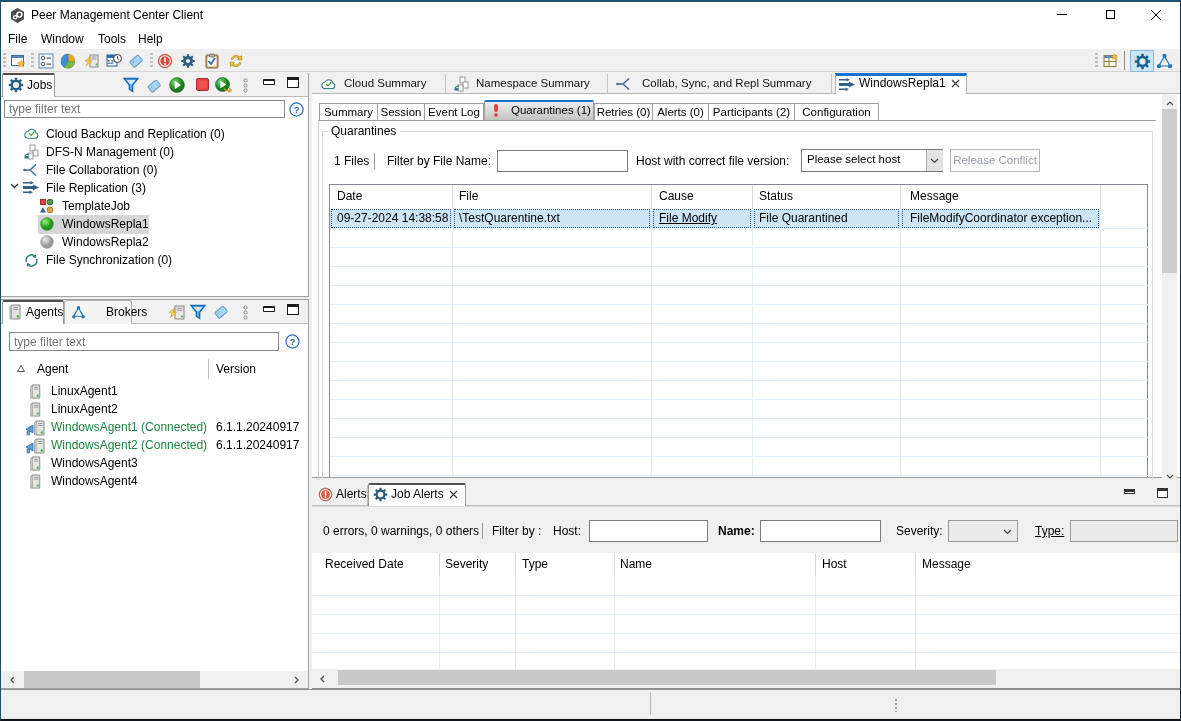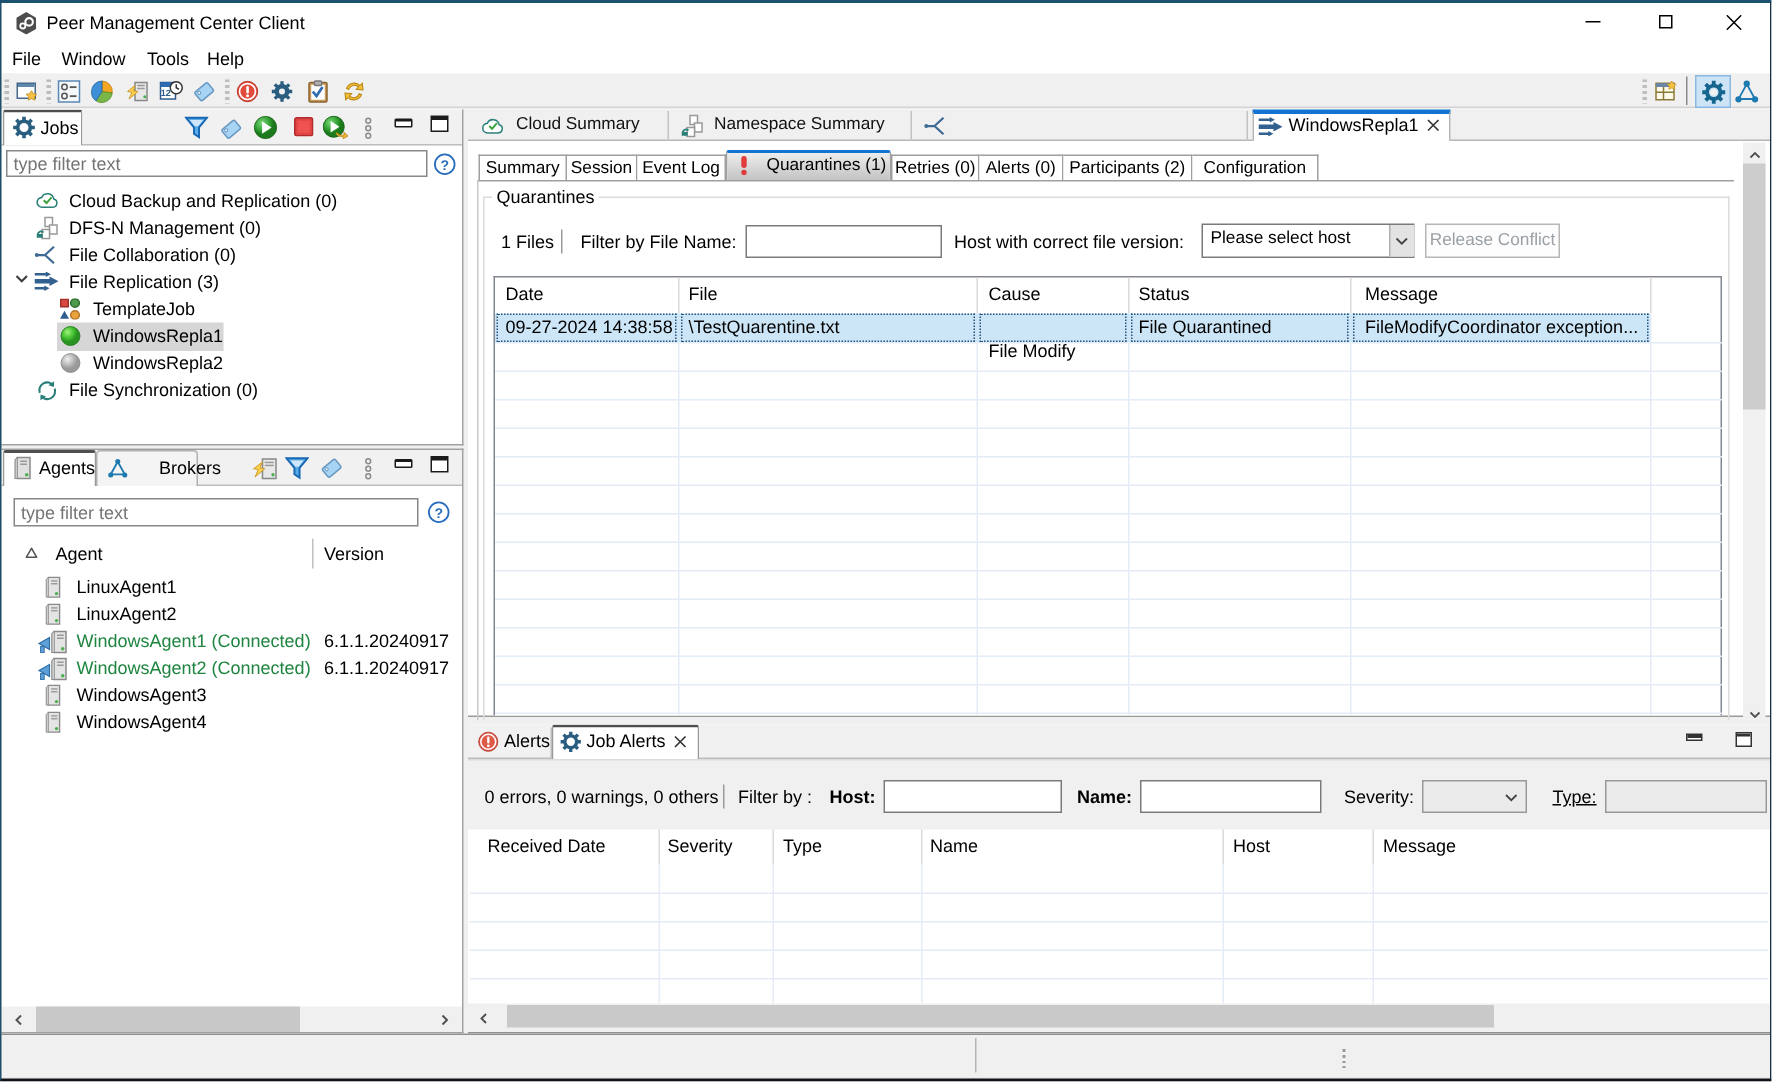--- a/index.html
+++ b/index.html
@@ -443,20 +443,21 @@
     <rect x="9" y="6" width="5" height="6" fill="#fff" stroke="#999"></rect>
     <rect x="4" y="9" width="5" height="6" fill="#fff" stroke="#999"></rect>
     <path d="M1 12 q2-3 4-1" stroke="#2a8078" fill="none" stroke-width="1.2"></path>
     <rect x="0.5" y="12" width="4" height="2.5" fill="#2a8078"></rect>
   </svg>
   <div class="abs" style="left:164px;top:0;height:21px;line-height:21px;color:#111;font-size:11.5px;">Namespace Summary</div>
   <svg class="abs" style="left:304px;top:4px;width:16px;height:14px;" viewBox="0 0 16 14">
     <path d="M1 7 H7 M7 7 L13 1.5 M7 7 L13 12.5" stroke="#3e6a96" stroke-width="1.5" fill="none"></path>
     <circle cx="1.5" cy="7" r="1.3" fill="#3e6a96"></circle>
   </svg>
+  <div class="abs" style="left:330px;top:0;height:21px;line-height:21px;color:#111;font-size:11.5px;">Collab, Sync, and Repl Summary</div>
 
   <div class="abs" style="left:523px;top:0px;width:132px;height:21px;background:#fff;border-left:1px solid #b6b6b6;border-right:1px solid #b6b6b6;border-top:3px solid #1273d2;"></div>
   <svg class="abs" style="left:527px;top:5px;width:17px;height:13px;" viewBox="0 0 17 13">
     <g fill="#33618f">
       <path d="M0 1 H7.5 V0 L11 1.8 L7.5 3.6 V2.6 H0 z"></path>
       <path d="M0 5 H10 V3.4 L16 6.5 L10 9.6 V8 H0 z"></path>
       <path d="M0 10.4 H6.5 V9.4 L10 11.2 L6.5 13 V12 H0 z"></path>
     </g>
   </svg>
   <div class="abs" style="left:547px;top:0;height:21px;line-height:21px;">WindowsRepla1</div>
@@ -535,21 +536,21 @@
     <div class="abs" style="left:18px;top:402px;width:818px;height:1px;background:#e4ecf7;"></div>
 
     <div class="abs" style="left:18px;top:136px;width:770px;height:19px;background:#cde6f7;"></div>
     <div class="abs" style="left:19px;top:136px;width:120px;height:19px;outline:1px dotted #26547c;outline-offset:-1px;"></div>
     <div class="abs" style="left:142px;top:136px;width:196px;height:19px;outline:1px dotted #26547c;outline-offset:-1px;"></div>
     <div class="abs" style="left:341px;top:136px;width:98px;height:19px;outline:1px dotted #26547c;outline-offset:-1px;"></div>
     <div class="abs" style="left:442px;top:136px;width:145px;height:19px;outline:1px dotted #26547c;outline-offset:-1px;"></div>
     <div class="abs" style="left:590px;top:136px;width:197px;height:19px;outline:1px dotted #26547c;outline-offset:-1px;"></div>
     <div class="abs" style="left:25px;top:136px;height:19px;line-height:19px;">09-27-2024 14:38:58</div>
     <div class="abs" style="left:147px;top:136px;height:19px;line-height:19px;">\TestQuarentine.txt</div>
-    <div class="abs" style="left:347px;top:152px;height:19px;line-height:19px;">File Modify</div>
+    <div class="abs" style="left:347px;top:136px;height:19px;line-height:19px;text-decoration:underline;">File Modify</div>
     <div class="abs" style="left:447px;top:136px;height:19px;line-height:19px;">File Quarantined</div>
     <div class="abs" style="left:598px;top:136px;height:19px;line-height:19px;">FileModifyCoordinator exception...</div>
   </div>
 
   <div class="abs" style="left:850px;top:22px;width:15px;height:385px;background:#f0f0f0;">
     <svg class="abs" style="left:4px;top:6px;width:8px;height:5px;" viewBox="0 0 8 5">
         <path d="M1 4 L4 1 L7 4" stroke="#505050" stroke-width="1.2" fill="none"></path>
       </svg>
     <div class="abs" style="left:0;top:14px;width:15px;height:164px;background:#cdcdcd;"></div>
     <svg class="abs" style="left:4px;top:379px;width:8px;height:5px;" viewBox="0 0 8 5">
@@ -587,21 +588,21 @@
       <div style="height:2px;background:#333;"></div>
     </div>
   <div class="abs" style="left:845px;top:5px;width:11px;height:10px;border:1px solid #333;background:#fff;">
       <div style="height:1px;background:#fff;border-bottom:2px solid #333;"></div>
     </div>
 
   <div class="abs" style="left:0px;top:23px;width:868px;height:47px;background:#f0f0f0;border-top:1px solid #dcdcdc;"></div>
   <div class="abs" style="left:11px;top:37px;height:22px;line-height:22px;">0 errors, 0 warnings, 0 others</div>
   <div class="abs" style="left:170px;top:40px;width:1px;height:16px;background:#9a9a9a;"></div>
   <div class="abs" style="left:180px;top:37px;height:22px;line-height:22px;">Filter by :</div>
-  <div class="abs" style="left:241px;top:37px;height:22px;line-height:22px;font-weight:bold;">Host:</div>
+  <div class="abs" style="left:241px;top:37px;height:22px;line-height:22px;">Host:</div>
   <div class="abs" style="left:277px;top:37px;width:119px;height:22px;border:1px solid #7a7a7a;background:#fff;"></div>
   <div class="abs" style="left:406px;top:37px;height:22px;line-height:22px;font-weight:bold;">Name:</div>
   <div class="abs" style="left:448px;top:37px;width:121px;height:22px;border:1px solid #7a7a7a;background:#fff;"></div>
   <div class="abs" style="left:584px;top:37px;height:22px;line-height:22px;">Severity:</div>
   <div class="abs" style="left:636px;top:37px;width:70px;height:22px;border:1px solid #999;background:#ebebeb;">
     <svg class="abs" style="left:54px;top:8px;width:9px;height:6px;" viewBox="0 0 9 6">
         <path d="M1 1 L4.5 4.5 L8 1" stroke="#444" stroke-width="1.2" fill="none"></path>
       </svg>
   </div>
   <div class="abs" style="left:723px;top:37px;height:22px;line-height:22px;text-decoration:underline;">Type:</div>

